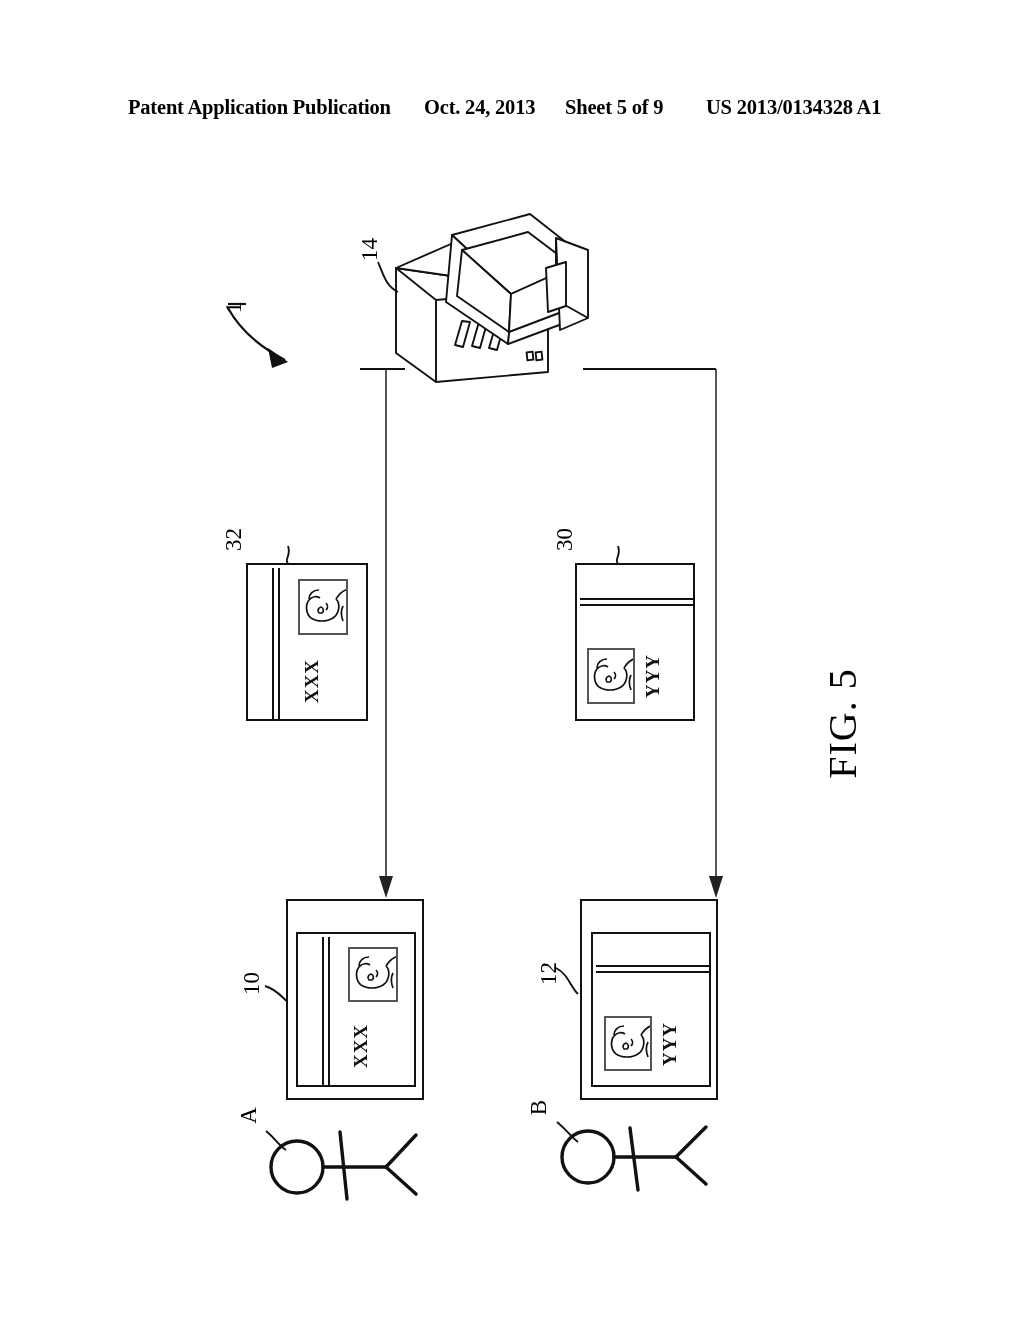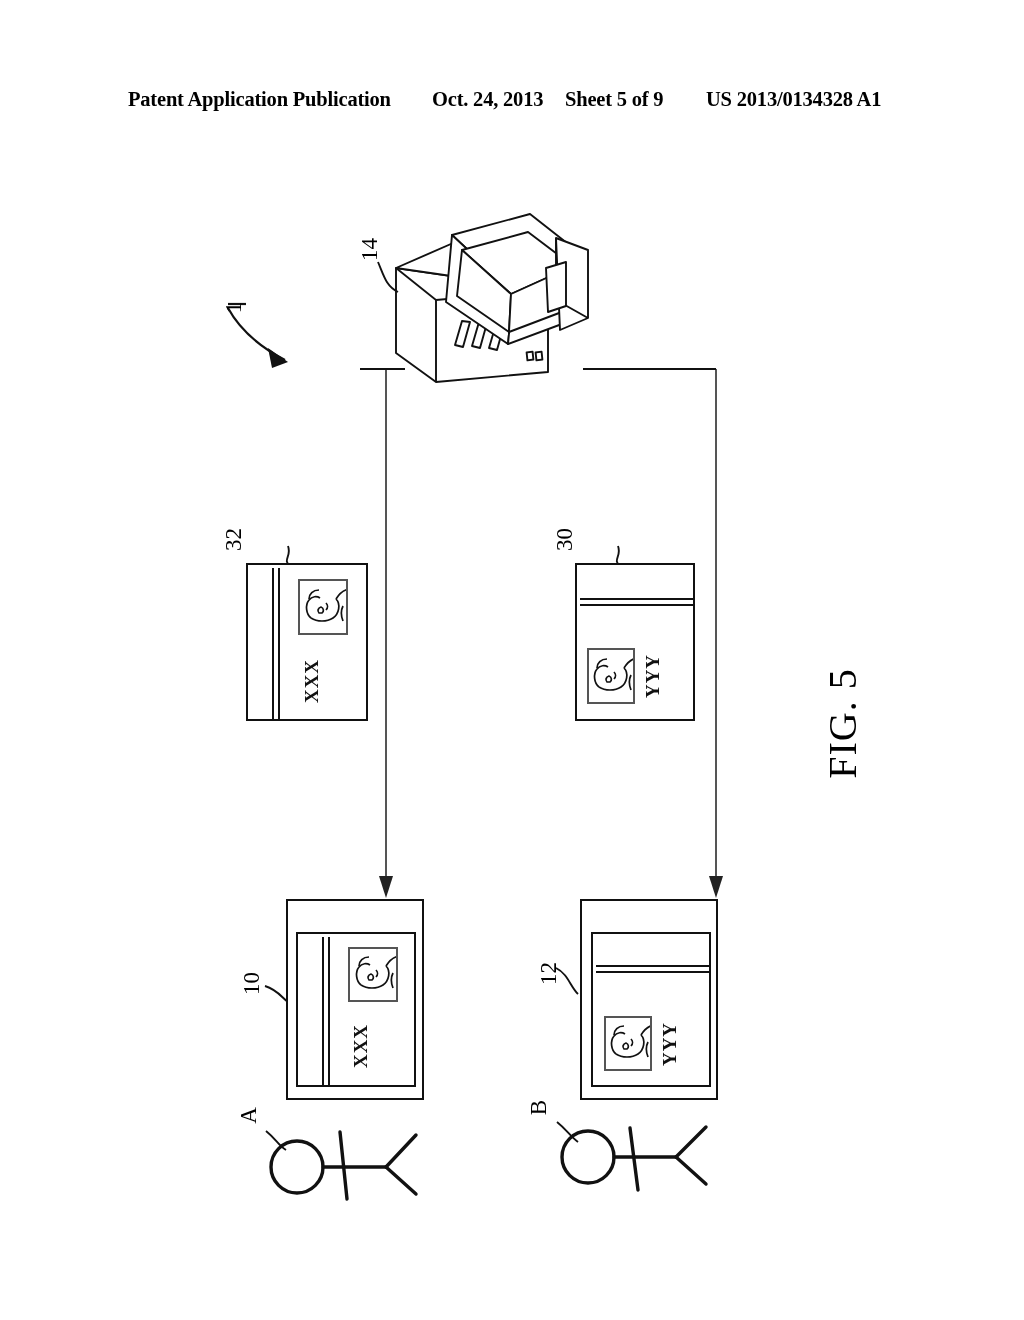--- a/index.html
+++ b/index.html
@@ -16,34 +16,34 @@
     width: 1024px;
     height: 1320px;
     background: #ffffff;
     overflow: hidden;
   }
 
   
   #pub-header {
     position: absolute;
     left: 0;
-    top: 88px;
+    top: 96px;
     width: 1024px;
     height: 30px;
     display: flex;
     align-items: baseline;
     font-family: "Liberation Serif", serif;
     font-weight: bold;
     font-size: 20.5px;
     letter-spacing: -0.2px;
     white-space: nowrap;
     text-align: center;
   }
   #pub-header .h-left   { position: absolute; left: 128px;  }
-  #pub-header .h-date   { position: absolute; left: 424px; margin-left: 8px;  }
+  #pub-header .h-date   { position: absolute; left: 424px;  }
   #pub-header .h-sheet  { position: absolute; left: 565px;  }
   #pub-header .h-number { position: absolute; left: 706px;  }
 
   
   #fig-caption {
     position: absolute;
     left: 742px;
     top: 700px;
     width: 200px;
     text-align: center;

